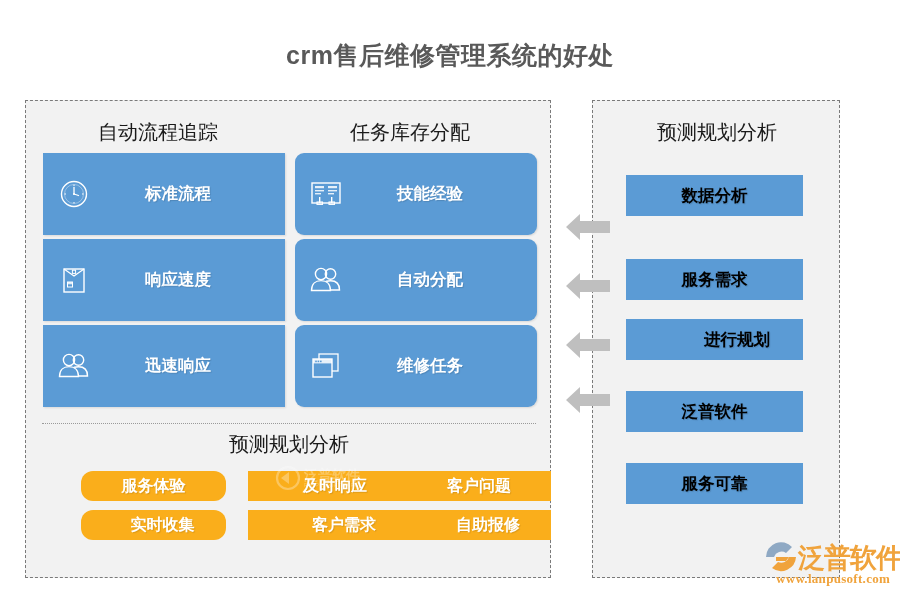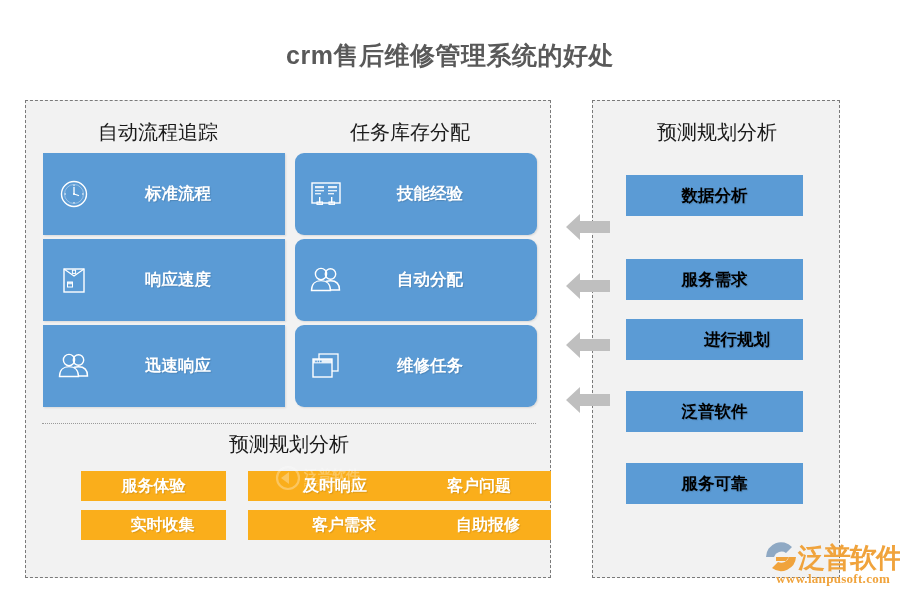--- a/index.html
+++ b/index.html
@@ -106,21 +106,21 @@
     font-size: 16px;
     font-weight: bold;
     display: flex;
     align-items: center;
     justify-content: center;
     white-space: nowrap;
     box-sizing: border-box;
     text-shadow: 1px 1px 1px rgba(0,0,0,0.12);
   }
   .chip-h { height: 30px; }
-  .chip-c0 { left: 55px;  width: 145px; }
+  .chip-c0 { left: 55px;  width: 145px; border-radius: 12px; }
   .chip-c1 { left: 222px; width: 174px; }
   .chip-c2 { left: 381px; width: 144px; }
   .chip-r0 { top: 370px; }
   .chip-r1 { top: 409px; padding-left: 18px; }
 
   
   .bar {
     position: absolute;
     left: 33px;
     width: 177px;

